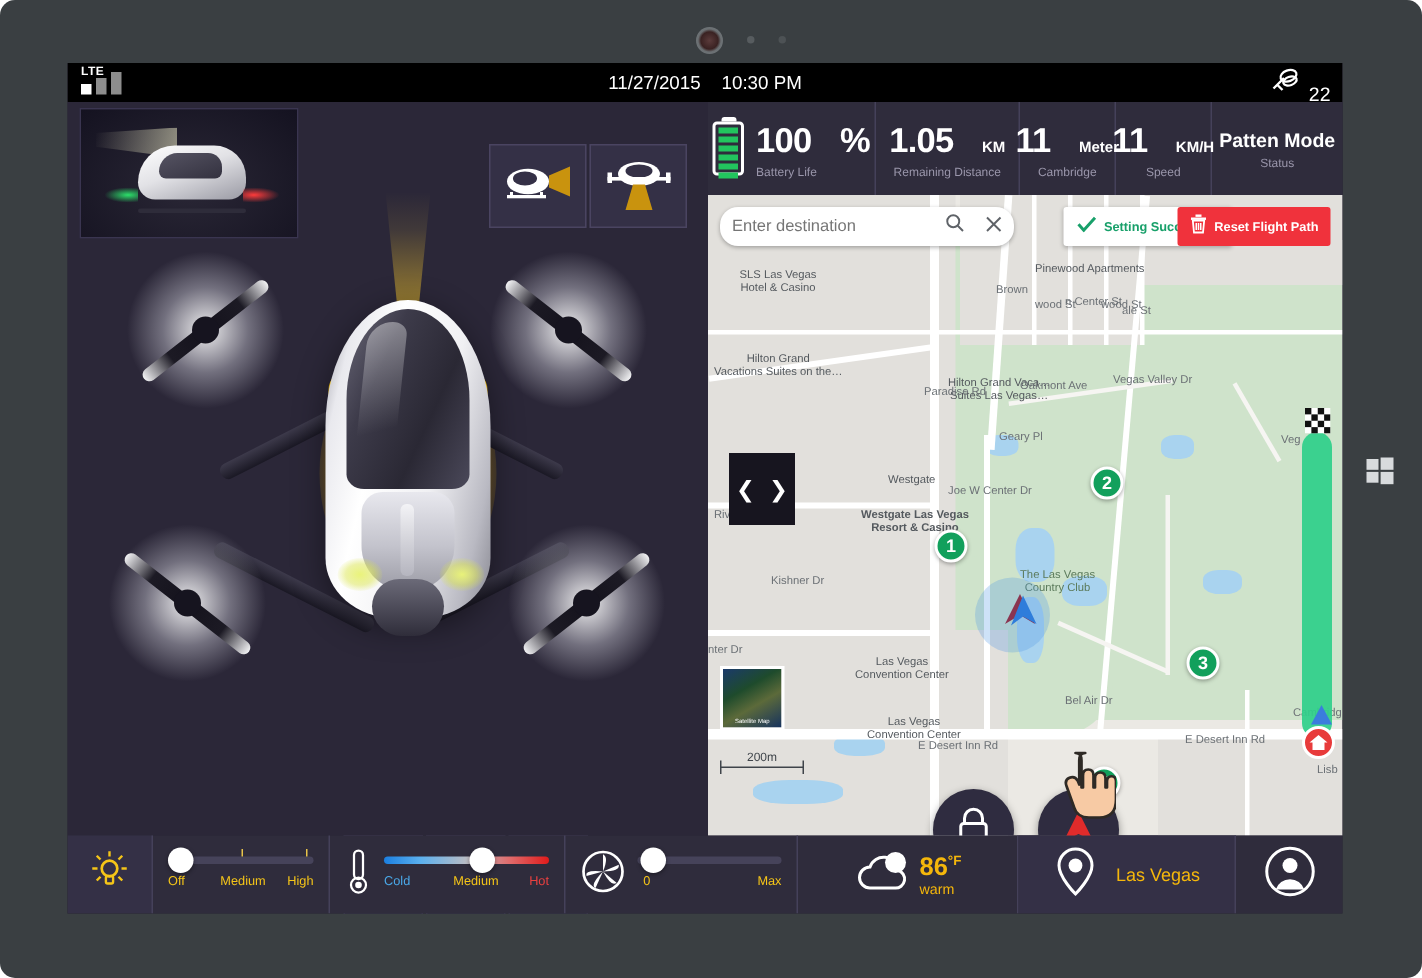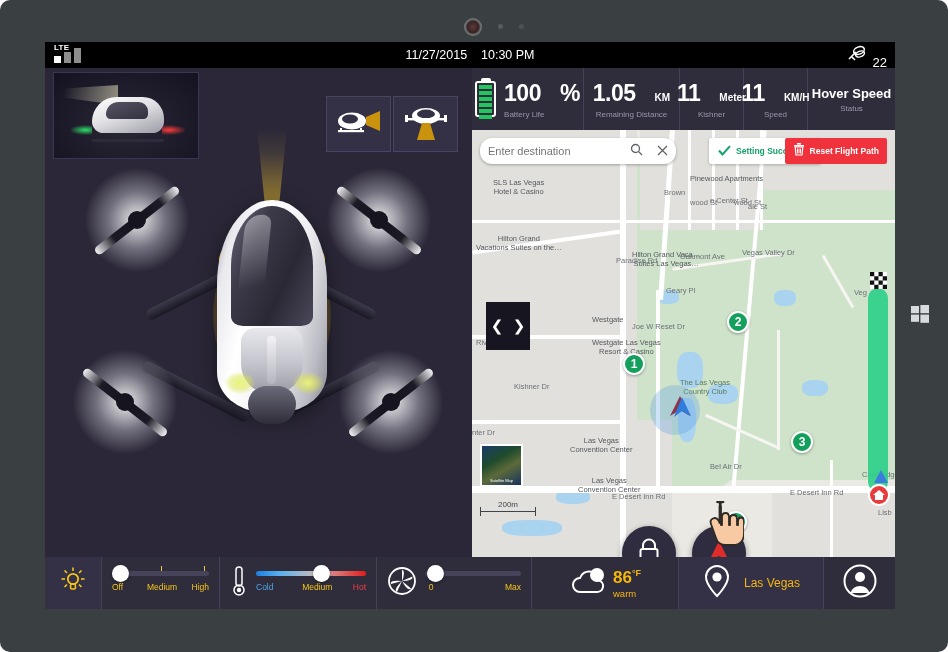--- a/index.html
+++ b/index.html
@@ -570,34 +570,34 @@
             <span class="tele-unit">KM</span>
           </div>
           <div class="tele-label">Remaining Distance</div>
         </div>
 
         <div class="tele-cell" style="width:64px">
           <div class="tele-main">
             <span class="tele-val">11</span>
             <span class="tele-unit">Meter</span>
           </div>
-          <div class="tele-label">Kishner</div>
+          <div class="tele-label">Cambridge</div>
         </div>
 
         <div class="tele-cell" style="width:64px">
           <div class="tele-main">
             <span class="tele-val">11</span>
             <span class="tele-unit">KM/H</span>
           </div>
           <div class="tele-label">Speed</div>
         </div>
 
         <div class="tele-cell" style="width:87px">
           <div class="tele-main">
-            <span style="font-size:13px;font-weight:bold">Hover Speed</span>
+            <span style="font-size:13px;font-weight:bold">Patten Mode</span>
           </div>
           <div class="tele-label">Status</div>
         </div>
       </div>
 
       <div id="map-area">
         <div id="map-canvas">
           <div class="map-green" style="left:160px;top:30px;width:263px;height:320px;"></div>
           <div class="map-green" style="left:150px;top:240px;width:120px;height:120px;border-radius:30%;"></div>
           <div class="map-grey" style="left:0;top:0;width:165px;height:427px;"></div>
@@ -636,34 +636,34 @@
 
         <div id="map-labels">
             <div class="map-label " style="left: 21px; top: 48px;">SLS Las Vegas
 Hotel &amp; Casino</div>
             <div class="map-label " style="left: 4px; top: 104px;">Hilton Grand
 Vacations Suites on the…</div>
             <div class="map-label " style="left: 218px; top: 44px;">Pinewood Apartments</div>
             <div class="map-label " style="left: 160px; top: 120px;">Hilton Grand Vaca…
 Suites Las Vegas…</div>
             <div class="map-label " style="left: 120px; top: 185px;">Westgate</div>
-            <div class="map-label " style="left: 120px; top: 208px;">Westgate Las Vegas
+            <div class="map-label " style="left: 102px; top: 208px; font-weight: bold;">Westgate Las Vegas
 Resort &amp; Casino</div>
             <div class="map-label green" style="left: 208px; top: 248px;">The Las Vegas
 Country Club</div>
             <div class="map-label " style="left: 98px; top: 306px;">Las Vegas
 Convention Center</div>
             <div class="map-label " style="left: 106px; top: 346px;">Las Vegas
 Convention Center</div>
             <div class="map-label road-name" style="left: 144px; top: 126px;">Paradise Rd</div>
             <div class="map-label road-name" style="left: 4px; top: 208px;">Riviera Blvd</div>
             <div class="map-label road-name" style="left: 0px; top: 298px;">nter Dr</div>
             <div class="map-label road-name" style="left: 208px; top: 122px;">Oakmont Ave</div>
             <div class="map-label road-name" style="left: 194px; top: 156px;">Geary Pl</div>
-            <div class="map-label road-name" style="left: 160px; top: 192px;">Joe W Reset Dr</div>
+            <div class="map-label road-name" style="left: 160px; top: 192px;">Joe W Center Dr</div>
             <div class="map-label road-name" style="left: 270px; top: 118px;">Vegas Valley Dr</div>
             <div class="map-label road-name" style="left: 382px; top: 158px;">Veg</div>
             <div class="map-label road-name" style="left: 42px; top: 252px;">Kishner Dr</div>
             <div class="map-label road-name" style="left: 140px; top: 362px;">E Desert Inn Rd</div>
             <div class="map-label road-name" style="left: 318px; top: 358px;">E Desert Inn Rd</div>
             <div class="map-label road-name" style="left: 238px; top: 332px;">Bel Air Dr</div>
             <div class="map-label road-name" style="left: 390px; top: 340px;">Cambridge St</div>
             <div class="map-label road-name" style="left: 406px; top: 378px;">Lisb</div>
             <div class="map-label road-name" style="left: 238px; top: 66px;">n Center St</div>
             <div class="map-label road-name" style="left: 262px; top: 68px;">wood St</div>

